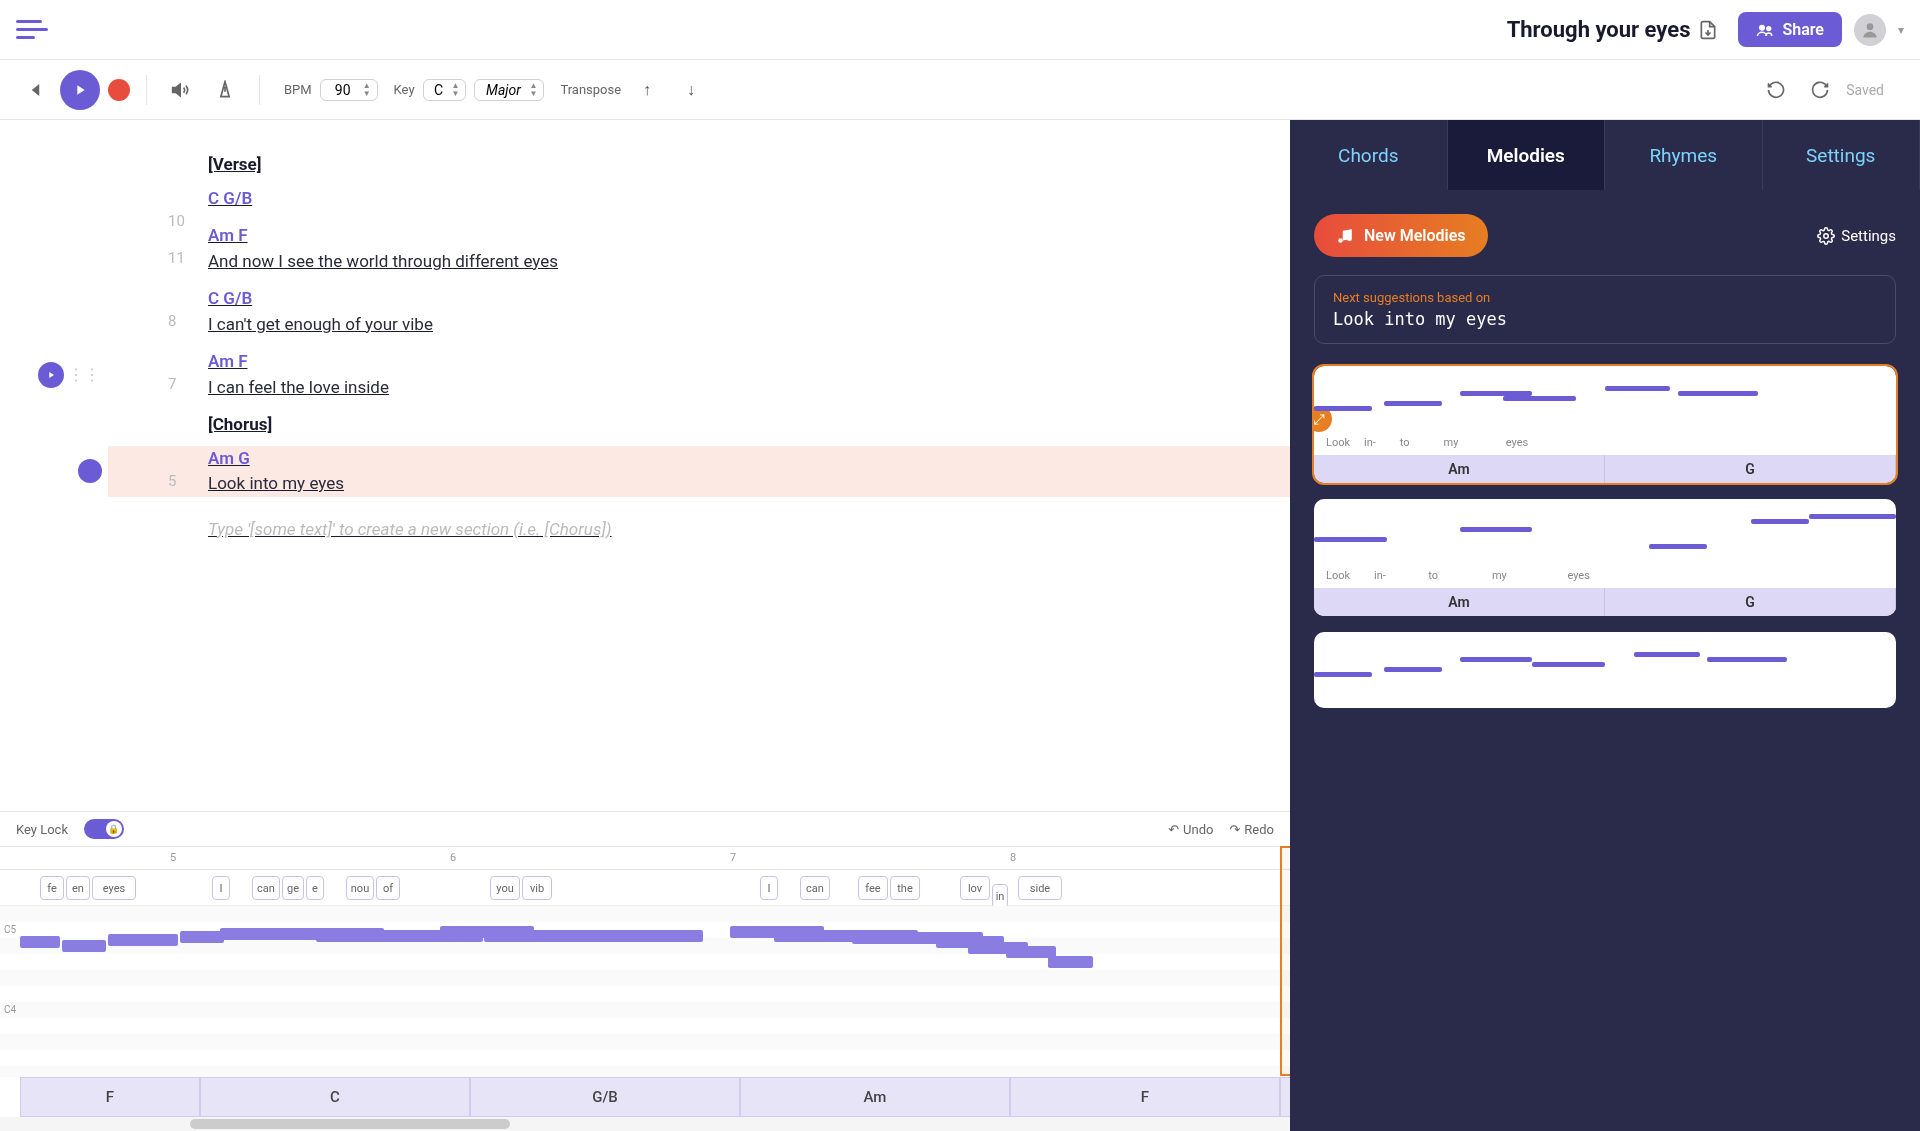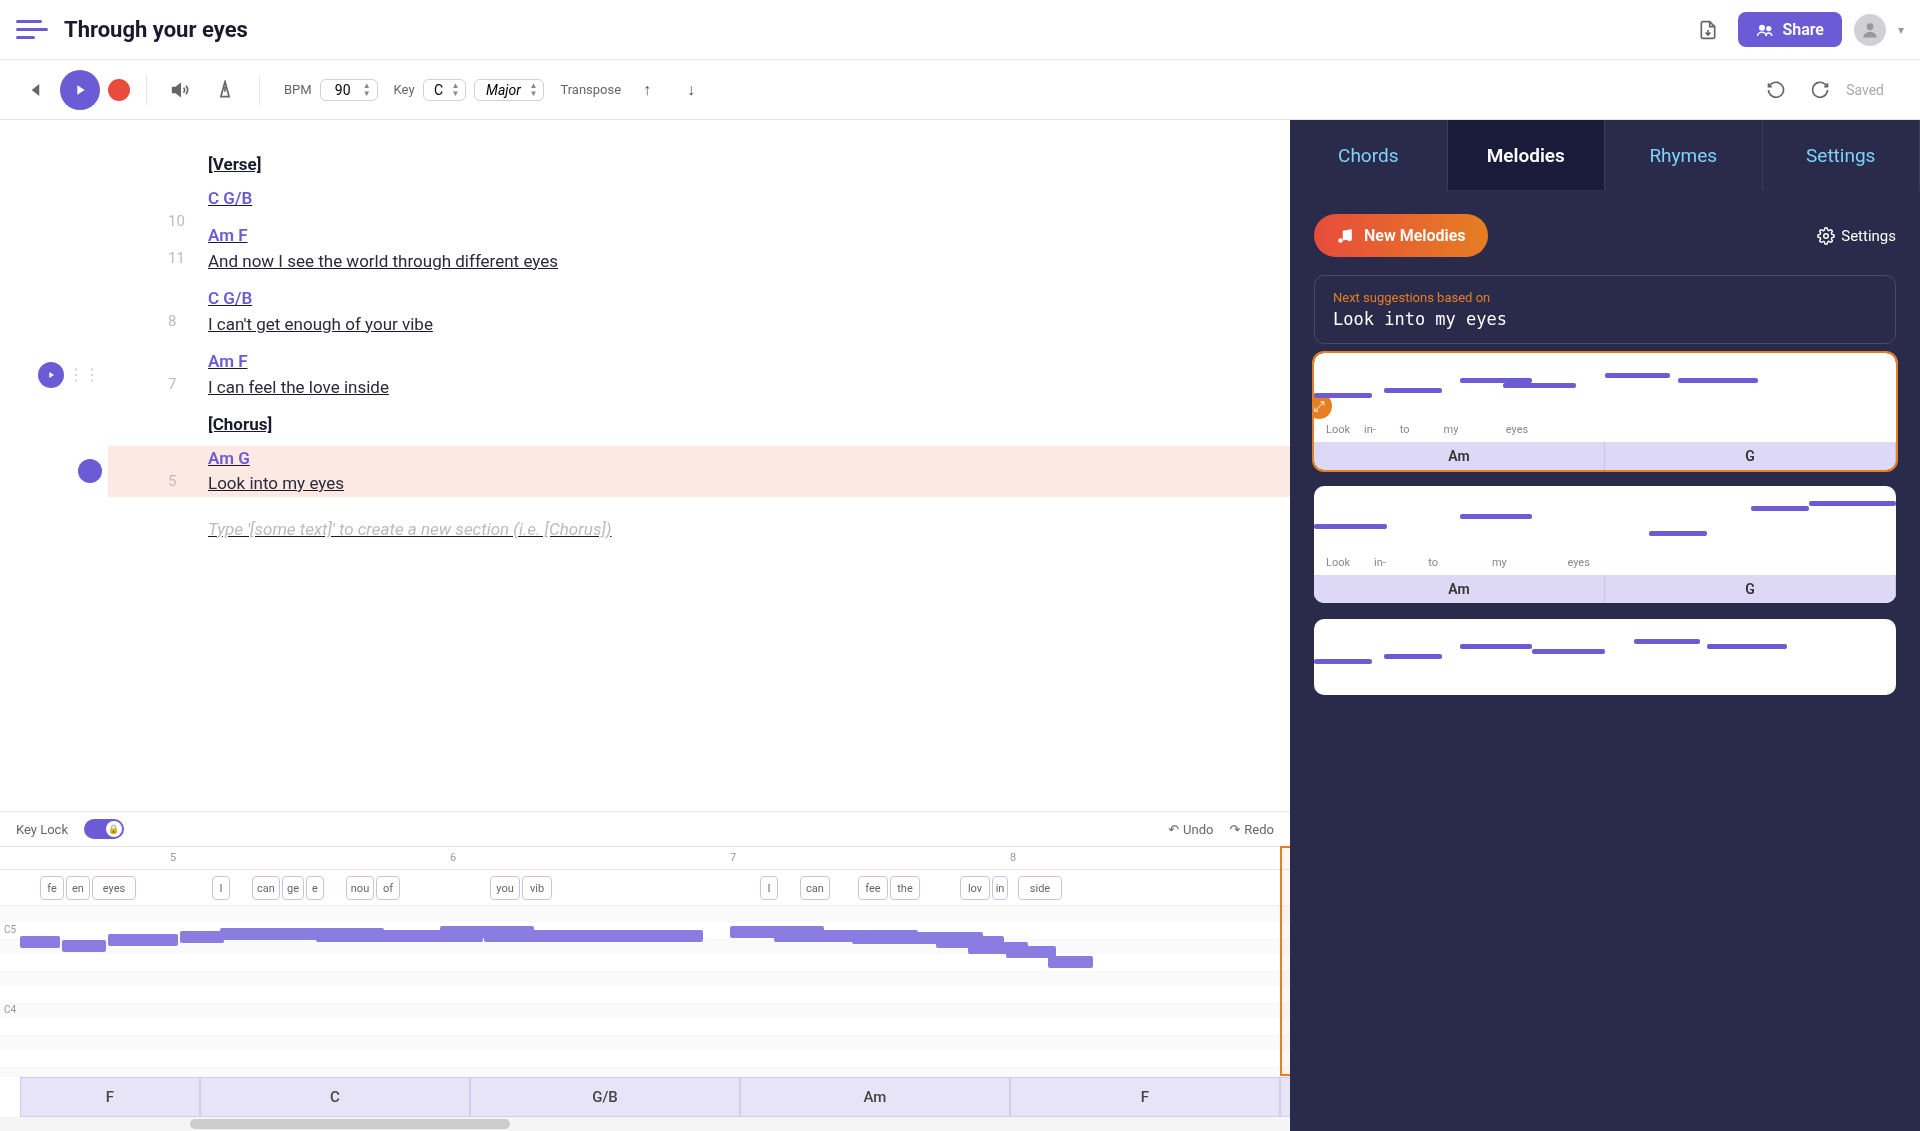--- a/index.html
+++ b/index.html
@@ -1,20 +1,20 @@
 <!DOCTYPE html>
 <html><head>
 <meta charset="utf-8">
 <style>
 * { margin:0; padding:0; box-sizing:border-box; font-family:-apple-system,BlinkMacSystemFont,"Segoe UI",Roboto,sans-serif; }
 body { background:#fff; color:#1a1a2e; overflow:hidden; }
 .app { display:flex; flex-direction:column; height:1131px; width:1920px; }
 
 
-.header { height:60px; display:flex; align-items:center; padding:0 16px; border-bottom:1px solid #e5e5ea; }
+.header { height:60px; display:flex; align-items:center; padding:0 16px; border-bottom:1px solid #e5e5ea;text-align:right; }
 .burger { width:32px; height:32px; display:flex; flex-direction:column; justify-content:center; gap:5px; margin-right:16px; cursor:pointer; }
 .burger span { height:3px; background:#6b5bd4; border-radius:2px; }
 .burger span:nth-child(1){width:80%}.burger span:nth-child(2){width:100%}.burger span:nth-child(3){width:60%}
 .title { font-size:22px; font-weight:700; flex:1; }
 .hdr-right { display:flex; align-items:center; gap:12px; }
 .icon-btn { width:36px; height:36px; display:flex; align-items:center; justify-content:center; border-radius:6px; cursor:pointer; color:#555; }
 .share-btn { background:#6b5bd4; color:#fff; padding:8px 18px; border-radius:8px; display:flex; align-items:center; gap:8px; font-weight:600; cursor:pointer; }
 .avatar { width:32px; height:32px; border-radius:50%; background:#d0d0d5; display:flex; align-items:center; justify-content:center; }
 .caret { color:#999; font-size:12px; }
 
@@ -48,21 +48,21 @@
 
 
 .right { width:630px; background:#2a2a4a; color:#fff; display:flex; flex-direction:column; }
 .tabs { display:flex; height:70px; }
 .tab { flex:1; display:flex; align-items:center; justify-content:center; font-size:19px; color:#7dd3fc; cursor:pointer; border-right:1px solid #3a3a5a; }
 .tab.active { background:#1a1a3a; color:#fff; font-weight:600; }
 .panel-body { flex:1; padding:24px; overflow-y:auto; }
 .panel-top { display:flex; align-items:center; justify-content:space-between; margin-bottom:18px; }
 .new-btn { background:linear-gradient(90deg,#e74c3c,#e67e22); padding:12px 22px; border-radius:24px; display:flex; align-items:center; gap:10px; font-weight:600; cursor:pointer; }
 .settings-link { display:flex; align-items:center; gap:6px; color:#fff; cursor:pointer; font-size:15px; }
-.based-box { border:1px solid #4a4a6a; border-radius:10px; padding:14px 18px; margin-bottom:9px; }
+.based-box { border:1px solid #4a4a6a; border-radius:10px; padding:14px 18px; margin-bottom:22px; }
 .based-lbl { color:#e67e22; font-size:13px; margin-bottom:4px; }
 .based-txt { font-family:monospace; font-size:17px; }
 .mel-card { background:#fff; border-radius:10px; margin-bottom:16px; overflow:hidden; position:relative; }
 .mel-card.sel { outline:2px solid #e67e22; }
 .mel-notes { height:70px; position:relative; padding:8px 12px 0; }
 .note { position:absolute; height:5px; background:#6b5bd4; border-radius:2px; }
 .mel-syls { display:flex; padding:0 12px 6px; font-size:11px; color:#888; gap:4px; }
 .mel-syls span { display:inline-block; }
 .mel-chords { display:flex; }
 .mel-chords div { flex:1; text-align:center; background:#dcd8f5; color:#333; padding:6px 0; font-size:14px; font-weight:600; border-right:1px solid #c8c4e8; }
@@ -258,21 +258,21 @@
             <div class="syl-box" style="left: 306px; width: 18px;">e</div>
             <div class="syl-box" style="left: 346px; width: 28px;">nou</div>
             <div class="syl-box" style="left: 376px; width: 24px;">of</div>
             <div class="syl-box" style="left: 490px; width: 30px;">you</div>
             <div class="syl-box" style="left: 522px; width: 30px;">vib</div>
             <div class="syl-box" style="left: 760px; width: 18px;">I</div>
             <div class="syl-box" style="left: 800px; width: 30px;">can</div>
             <div class="syl-box" style="left: 858px; width: 30px;">fee</div>
             <div class="syl-box" style="left: 890px; width: 30px;">the</div>
             <div class="syl-box" style="left: 960px; width: 30px;">lov</div>
-            <div class="syl-box" style="left: 992px; width: 16px;">in</div>
+            <div class="syl-box" style="left: 992px; width: 16px; margin-top: 8px;">in</div>
             <div class="syl-box" style="left: 1018px; width: 44px;">side</div>
           </div>
         <div class="piano" id="piano">
           <div class="sel-region" id="selreg" style="left: 1280px; width: 540px; top: -60px; height: 230px;"></div>
         <div class="piano-lbl" style="top: 18px;">C5</div>
             <div class="piano-lbl" style="top: 98px;">C4</div>
             <div class="pnote" style="left: 20px; width: 40px; top: 30px;"></div>
             <div class="pnote" style="left: 62px; width: 44px; top: 34px;"></div>
             <div class="pnote" style="left: 108px; width: 70px; top: 28px;"></div>
             <div class="pnote" style="left: 180px; width: 44px; top: 25px;"></div>

